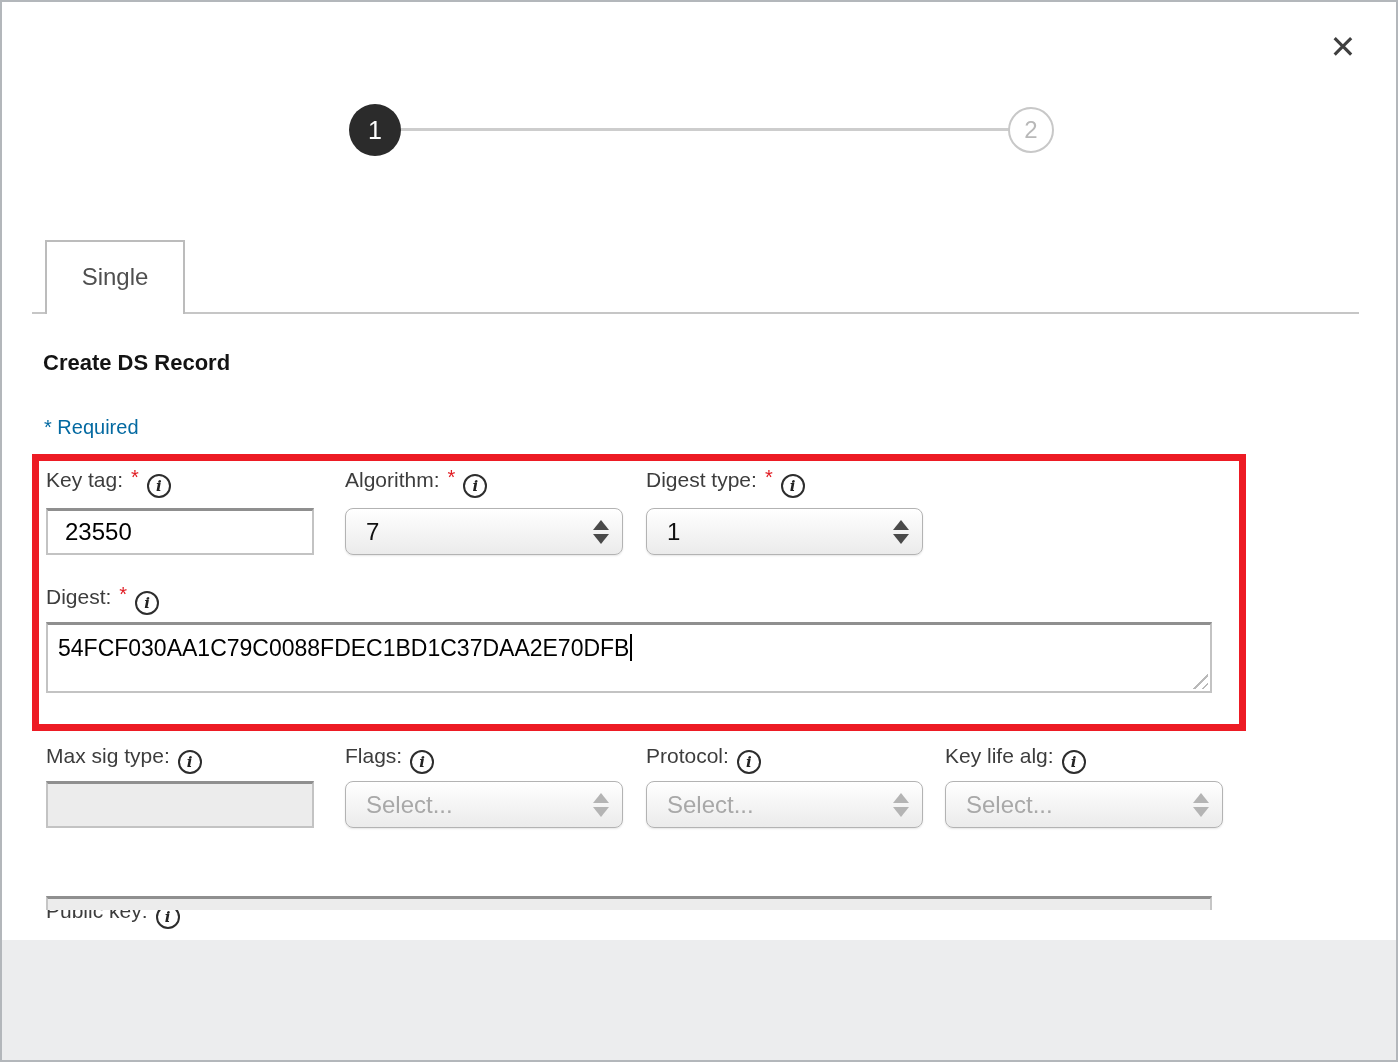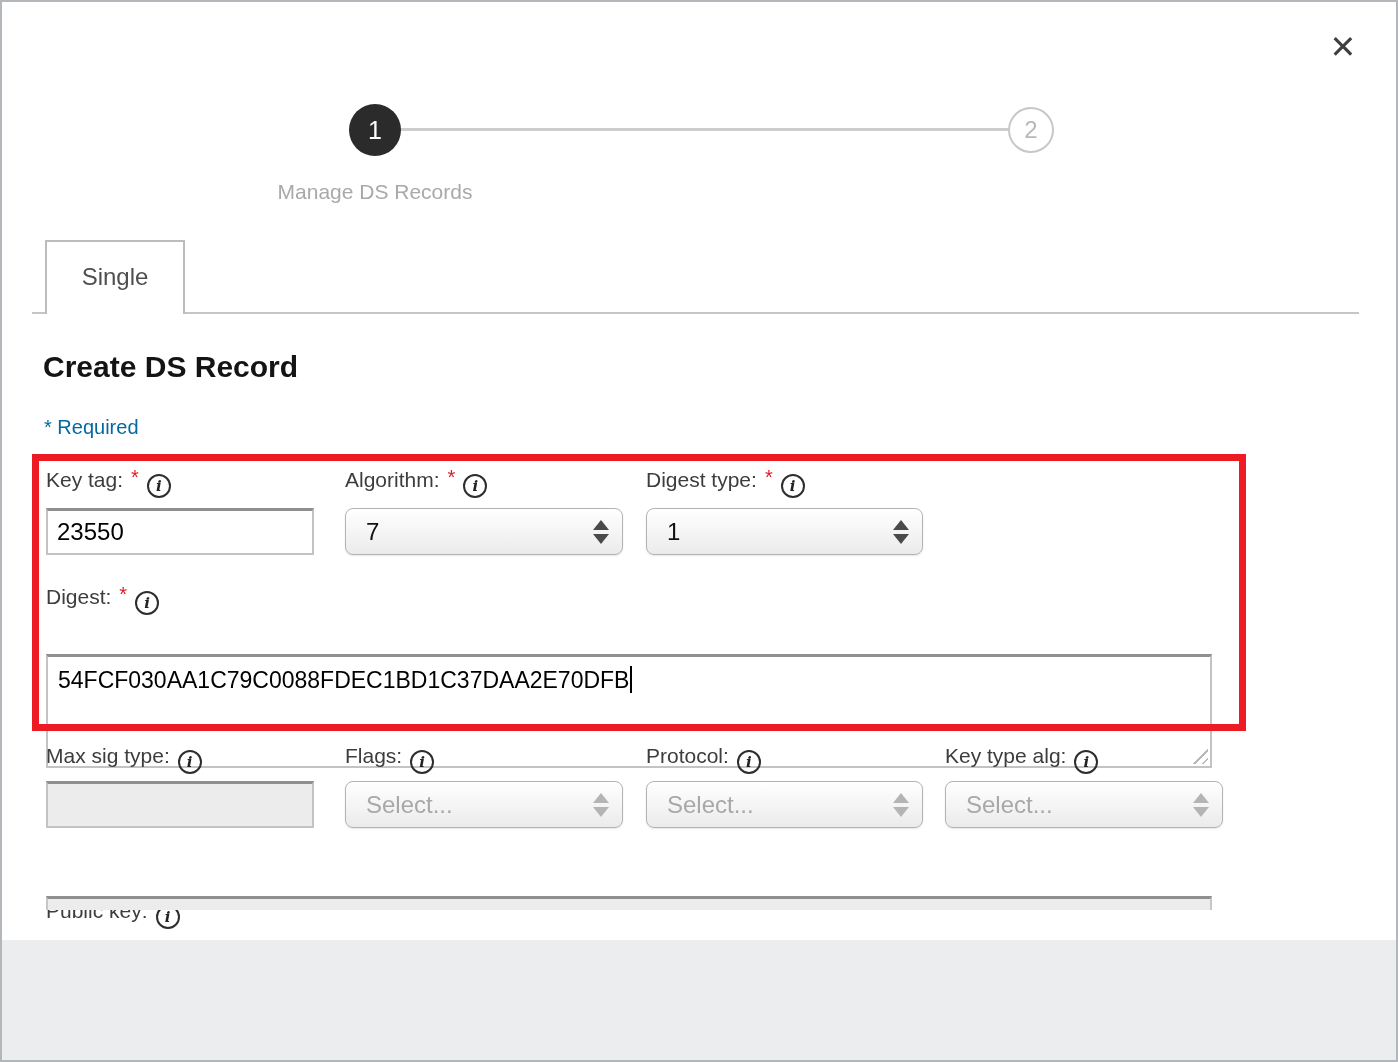--- a/index.html
+++ b/index.html
@@ -23,36 +23,36 @@
   .step-label{top:178px;width:300px;text-align:center;font-size:21px;color:#a9a9a9;}
 
   
   .tab-underline{left:30px;top:310px;width:1327px;height:2px;background:#c6c6c6;z-index:1;}
   .tab-active{left:43px;top:238px;width:140px;height:74px;box-sizing:border-box;background:#fff;
     border:2px solid #bcbcbc;border-bottom:none;z-index:2;text-align:center;line-height:70px;
     font-size:24px;color:#4f4f4f;cursor:default;}
   .tab-inactive{left:196px;top:240px;width:116px;height:70px;text-align:center;line-height:70px;
     font-size:24px;color:#303030;cursor:pointer;}
 
-  .h1{left:41px;top:348px;font-size:30px;font-weight:bold;color:#141414;}
+  .h1{left:41px;top:348px;font-size:22px;font-weight:bold;color:#141414;}
   .required-note{left:42px;top:414px;font-size:20px;color:#0369a1;}
 
   
   .red-box{left:30px;top:452px;width:1214px;height:277px;box-sizing:border-box;
     border:7px solid #ed1b24;z-index:6;pointer-events:none;}
 
   
   .label{font-size:21px;color:#3d3d3d;white-space:nowrap;}
   .req{color:#e11b22;margin-left:8px;position:relative;top:-3px;font-size:20px;}
   .info-icon{display:inline-flex;width:20px;height:20px;border:2px solid #2d2d2d;border-radius:50%;
     align-items:center;justify-content:center;margin-left:8px;vertical-align:-4px;
     font-family:"DejaVu Serif","Liberation Serif",serif;font-style:italic;font-weight:bold;
     font-size:15px;color:#222;cursor:pointer;}
   .text-input{box-sizing:border-box;background:#fff;border:2px solid #c3c3c3;border-top:3px solid #8f8f8f;
-    font-family:inherit;font-size:24px;color:#000;padding:0 9px;outline:none;}
+    font-family:inherit;font-size:24px;color:#000;padding:0 17px;outline:none;}
   .text-input.dis{background:#ececec;}
   .mac-select{box-sizing:border-box;display:flex;align-items:center;border:1px solid #b3b3b3;border-radius:8px;
     background:linear-gradient(#ffffff,#ebebeb);box-shadow:0 1px 2px rgba(0,0,0,0.10);
     font-size:24px;color:#111;padding:0 13px 0 20px;cursor:pointer;}
   .mac-select .val{flex:1;}
   .arrows{display:flex;flex-direction:column;gap:4px;align-items:center;}
   .tri-up{width:0;height:0;border-left:8px solid transparent;border-right:8px solid transparent;border-bottom:10px solid #4a4a4a;}
   .tri-down{width:0;height:0;border-left:8px solid transparent;border-right:8px solid transparent;border-top:10px solid #4a4a4a;}
   .mac-select.dis{color:#a8a8a8;}
   .mac-select.dis .tri-up{border-bottom-color:#b4b4b4;}
@@ -72,21 +72,20 @@
 </head>
 <body>
 
 <div class="page">
 
   <div class="abs close-x">✕</div>
 
   <div class="abs step-line"></div>
   <div class="abs step-circle-1">1</div>
   <div class="abs step-circle-2">2</div>
-  <div class="abs step-label" style="left:223px;">Manage DS Records</div>
 
   <div class="abs tab-underline"></div>
   <div class="abs tab-active">Single</div>
 
   <div class="abs h1">Create DS Record</div>
   <div class="abs required-note">* Required</div>
 
   <div class="abs red-box"></div>
 
   <div class="abs label" style="left:44px;top:466px;">
@@ -119,42 +118,42 @@
         <span class="tri-up"></span>
         <span class="tri-down"></span>
       </span>
   </div>
 
   <div class="abs label" style="left:44px;top:583px;">
     <span>Digest:</span><span class="req">*</span><span class="info-icon">
         <span>i</span>
       </span>
   </div>
-  <div class="abs textarea" style="left:44px;top:652px;width:1166px;height:114px;">
+  <div class="abs textarea" style="left:44px;top:620px;width:1166px;height:71px;">
     <span>54FCF030AA1C79C0088FDEC1BD1C37DAA2E70DFB</span><span class="caret"></span>
     <span class="resize-grip"></span>
   </div>
 
   <div class="abs label" style="left:44px;top:742px;">
     <span>Max sig type:</span><span class="info-icon">
         <span>i</span>
       </span>
   </div>
   <div class="abs label" style="left:343px;top:742px;">
     <span>Flags:</span><span class="info-icon">
         <span>i</span>
       </span>
   </div>
   <div class="abs label" style="left:644px;top:742px;">
     <span>Protocol:</span><span class="info-icon">
         <span>i</span>
       </span>
   </div>
   <div class="abs label" style="left:943px;top:742px;">
-    <span>Key type alg:</span><span class="info-icon">
+    <span>Key life alg:</span><span class="info-icon">
         <span>i</span>
       </span>
   </div>
 
   <input class="abs text-input dis" style="left: 44px; top: 779px; width: 268px; height: 47px;" disabled="" value="">
   <div class="abs mac-select dis" style="left:343px;top:779px;width:278px;height:47px;">
     <span class="val">Select...</span>
     <span class="arrows">
         <span class="tri-up"></span>
         <span class="tri-down"></span>

